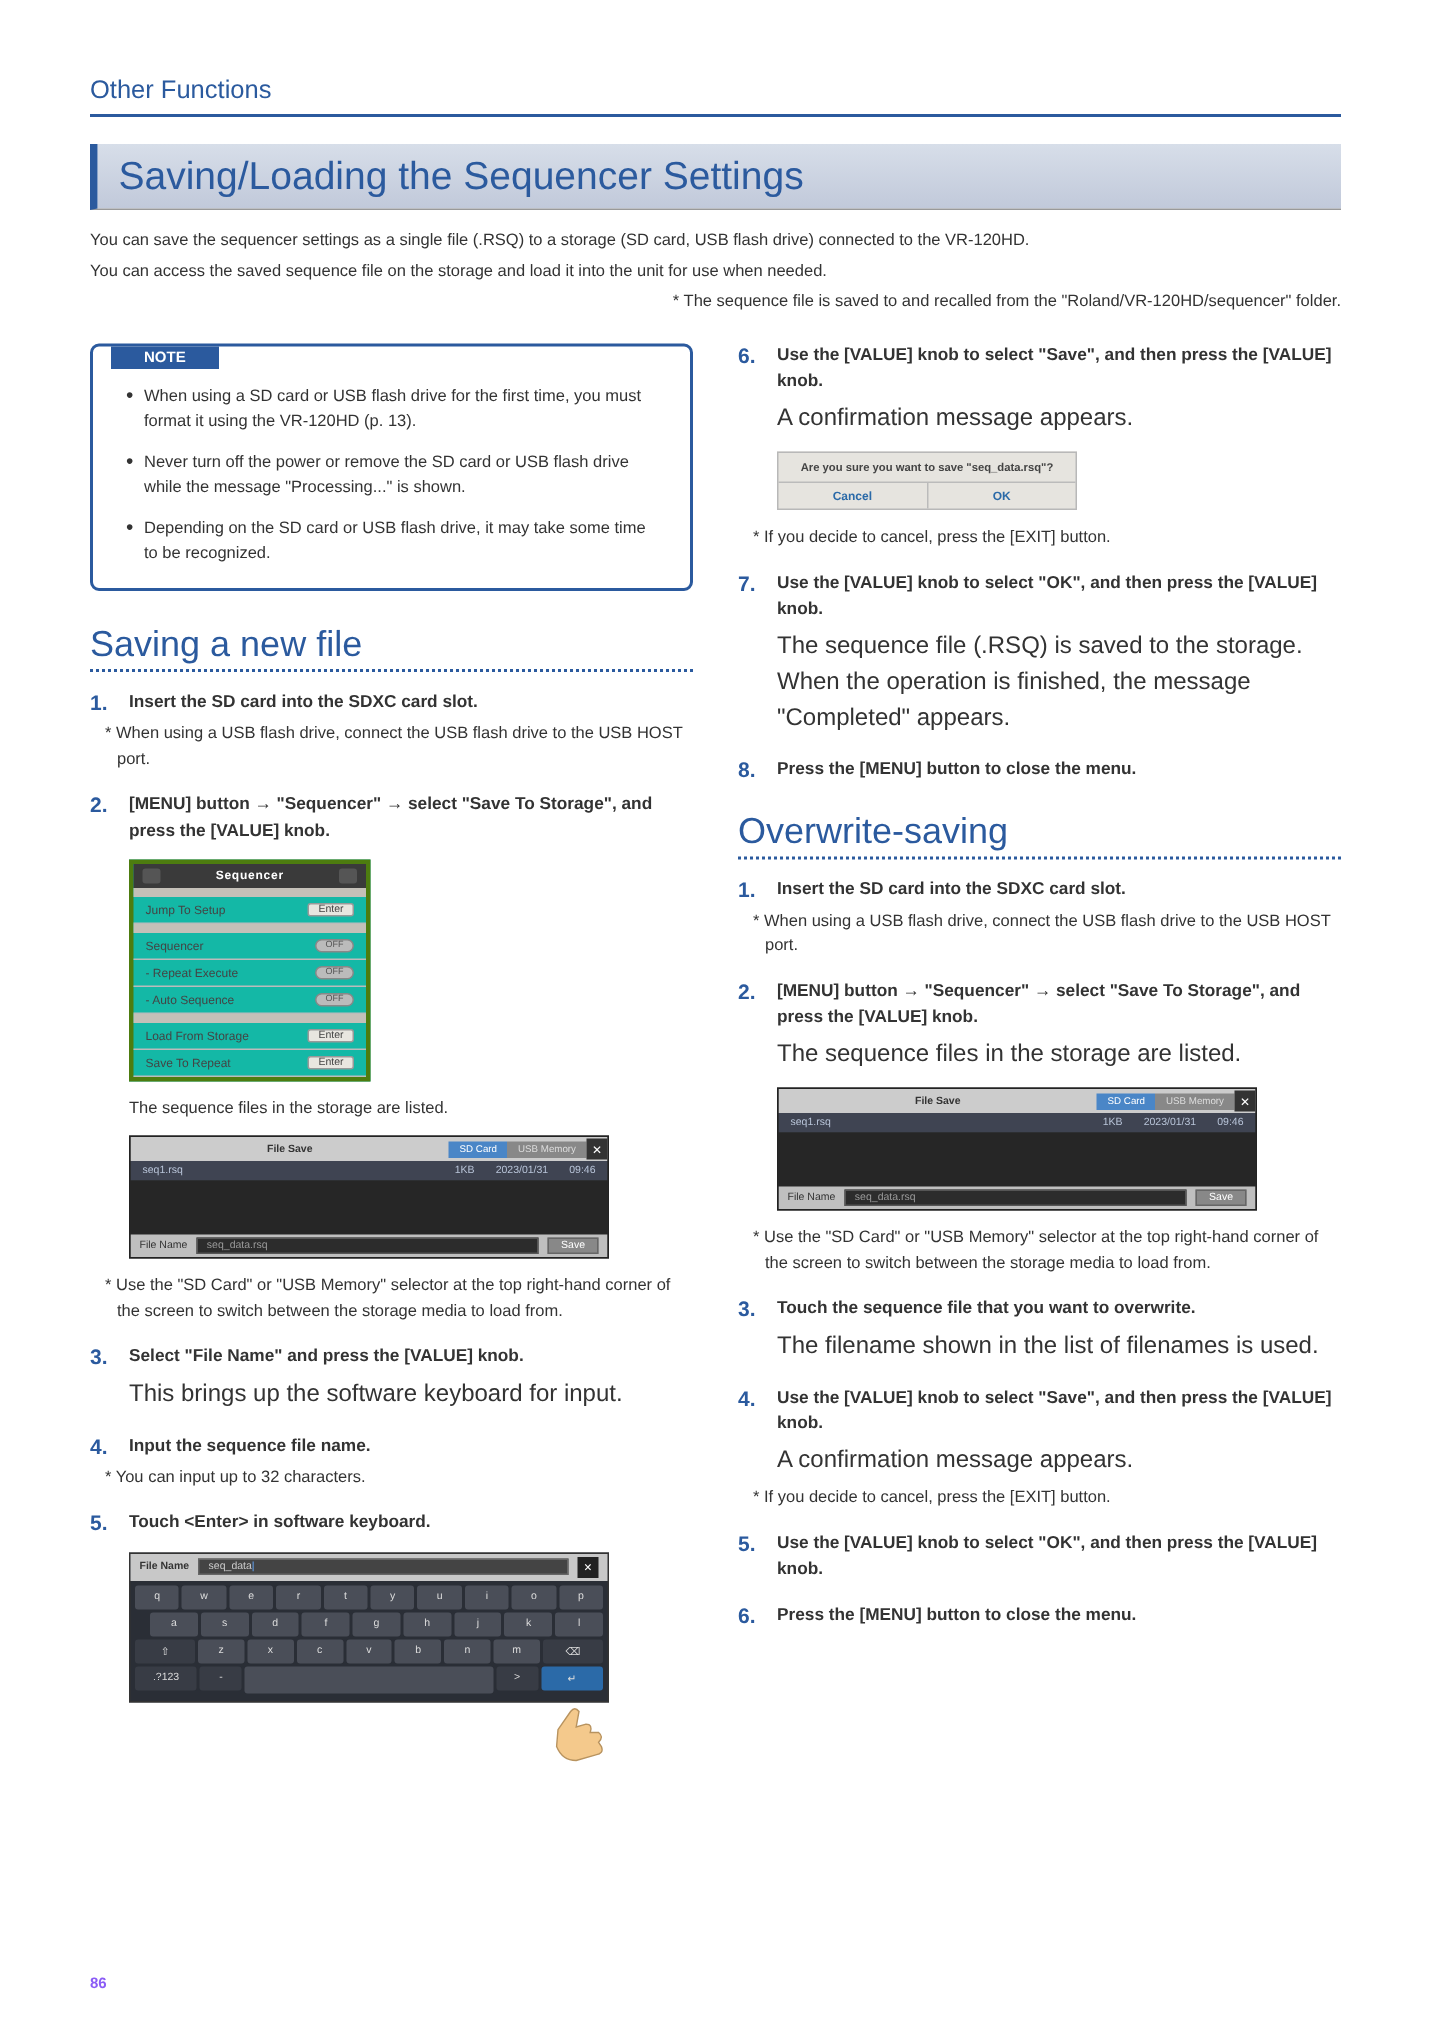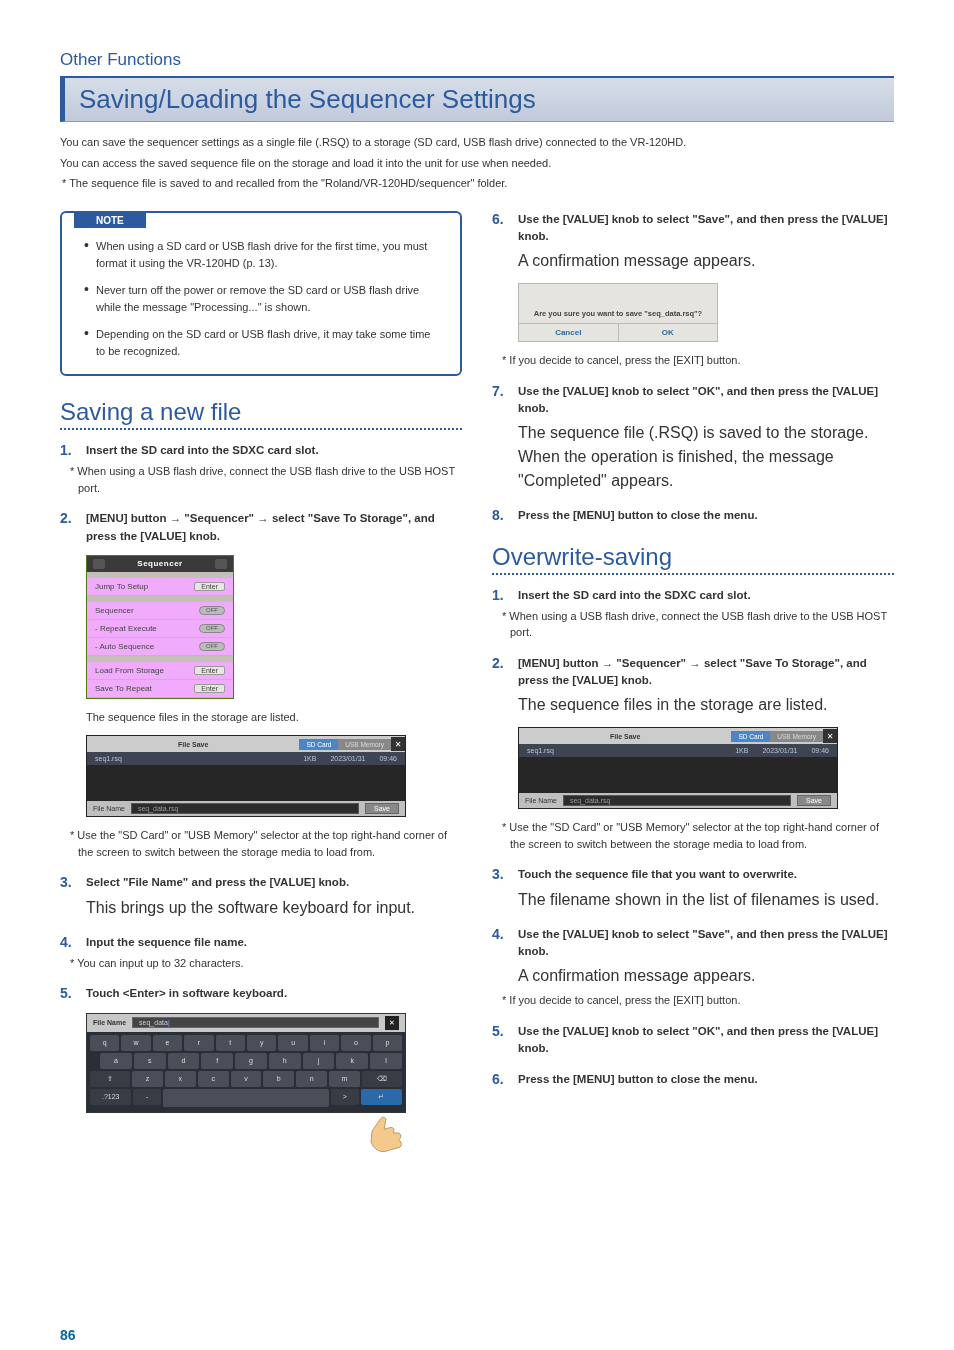--- a/index.html
+++ b/index.html
@@ -9,20 +9,21 @@
       color: #333;
       width: 954px;
       padding: 50px 60px 40px 60px;
       font-size: 11px;
     }
     .breadcrumb {
       color: #2b5a9e;
       font-size: 17px;
       padding-bottom: 6px;
       border-bottom: 2px solid #2b5a9e;
+      margin-bottom: 18px;
       font-weight: 300;
     }
     .title-bar {
       background: linear-gradient(to bottom, #d7dee9, #c1c9da);
       border-left: 5px solid #2b5a9e;
       border-bottom: 1px solid #999;
       padding: 6px 14px;
       margin-bottom: 12px;
     }
     .title-bar h1 {
@@ -31,20 +32,21 @@
       font-weight: 300;
     }
     .intro p {
       font-size: 11px;
       line-height: 1.6;
       margin-bottom: 3px;
     }
     .intro .hang {
       padding-left: 10px;
       text-indent: -8px;
+      text-align: right;
     }
     .two-col {
       display: flex;
       gap: 30px;
       margin-top: 18px;
     }
     .col { flex: 1; min-width: 0; }
     .note-box {
       border: 2px solid #2b5a9e;
       border-radius: 6px;
@@ -111,24 +113,24 @@
       line-height: 1.5;
       margin-left: 18px;
       text-indent: -8px;
       margin-top: 4px;
     }
     .arrow-char { font-weight: bold; }
     .img-box {
       margin: 10px 0 10px 26px;
     }
     .panel-seq {
-      background: #f0abfc;
-      width: 148px;
+      background: #14b8a6;
+      width: 161px;
       font-size: 8px;
-      border: 1px solid #4d7c0f;
+      border: 3px solid #4d7c0f;
     }
     .panel-seq-head {
       background: #3a3a3a;
       color: #fff;
       padding: 3px 6px;
       display: flex;
       justify-content: space-between;
       align-items: center;
     }
     .panel-seq-head .ic { background:#555; width:12px; height:10px; display:inline-block; border-radius:2px; }
@@ -204,21 +206,20 @@
       border: 1px solid #b8b8b8;
       background: #e6e4df;
       width: 200px;
       font-size: 7.5px;
     }
     .confirm-box .msg {
       text-align: center;
       padding: 5px;
       color: #444;
       font-weight: bold;
-      margin-top: 20px;
     }
     .confirm-btns { display: flex; border-top: 1px solid #bbb; }
     .confirm-btns div {
       flex: 1;
       text-align: center;
       padding: 4px;
       color: #2b6aa8;
       font-size: 8px;
       border-right: 1px solid #bbb;
       font-weight: bold;
@@ -260,25 +261,25 @@
     .key.special { background:#383c45; }
     .hand {
       position:relative;
       width:320px;
       height:42px;
       margin-left:26px;
     }
     .hand svg { position:absolute; right:-8px; top:-18px; width:56px; height:56px; }
     .page-num {
       position: absolute;
-      bottom: 7px;
+      bottom: 22px;
       left: 60px;
       font-weight: bold;
-      color: #0369a1;
-      font-size: 14px;
+      color: #8b5cf6;
+      font-size: 10px;
     }
     .caption {
       font-size: 11px;
       line-height: 1.5;
       margin-left: 26px;
       margin-top: 8px;
     }
   </style>
 </head>
 <body>

